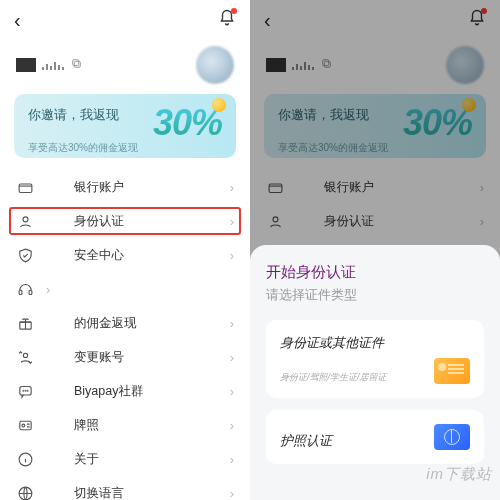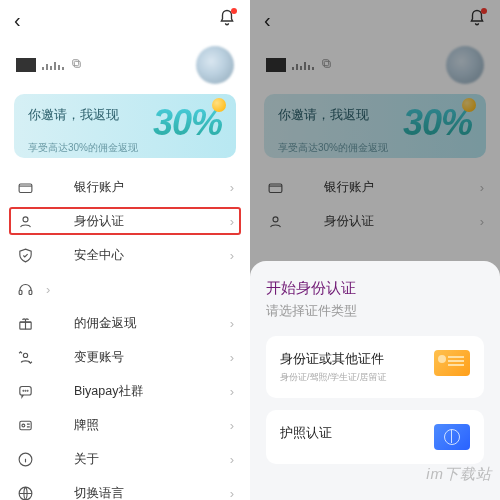--- a/index.html
+++ b/index.html
@@ -25,23 +25,23 @@
   .menu { flex: 1; overflow-y: hidden; }
   .item { display: flex; align-items: center; padding: 8px 16px; gap: 12px; position: relative; }
   .item .ico { width: 18px; height: 18px; flex-shrink: 0; display: flex; align-items: center; justify-content: center; }
   .item .ico svg { width: 17px; height: 17px; stroke: #555; stroke-width: 1.6; fill: none; }
   .item .lbl { flex: 1; font-size: 12.5px; color: #333; margin-left: 28px; }
   .item .chev { color: #bbb; font-size: 13px; }
   .item.hl { outline: 2px solid #e53935; outline-offset: -3px; border-radius: 4px; margin: 2px 8px; padding: 6px 8px;}
   .sheet { position: absolute; left: 0; right: 0; bottom: 0; background: #f5f6f8; border-radius: 16px 16px 0 0; padding: 18px 16px 24px; z-index: 10; }
   .sheet .title { font-size: 15px; color: #701a75; font-weight: 400; }
   .sheet .sub { font-size: 13px; color: #999; margin-top: 4px; margin-bottom: 16px; }
-  .option { background: #fff; border-radius: 10px; padding: 14px 14px; margin-bottom: 12px; display: flex; align-items: flex-start; justify-content: space-between; gap: 10px; }
+  .option { background: #fff; border-radius: 10px; padding: 14px 14px; margin-bottom: 12px; display: flex; align-items: flex-end; justify-content: space-between; gap: 10px; font-style: italic; }
   .option .txt .t { font-size: 13px; color: #222; font-weight: 500; }
-  .option .txt .s { font-size: 9px; color: #aaa; margin-top: 3px; }
+  .option .txt .s { font-size: 9px; color: #aaa; margin-top: 19px; }
   .cardico { width: 36px; height: 26px; border-radius: 4px; position: relative; }
   .cardico.id { background: linear-gradient(135deg, #ffc04d, #ff9f1a); }
   .cardico.id::before { content: ""; position: absolute; left: 4px; top: 5px; width: 8px; height: 8px; background: #ffe0a3; border-radius: 50%; }
   .cardico.id::after { content: ""; position: absolute; left: 14px; top: 6px; width: 16px; height: 2px; background: #ffe0a3; box-shadow: 0 4px 0 #ffe0a3, 0 8px 0 #ffe0a3; }
   .cardico.pp { background: linear-gradient(135deg, #4d8bff, #2962ff); }
   .cardico.pp::before { content: ""; position: absolute; left: 10px; top: 5px; width: 14px; height: 14px; border: 1.5px solid #cfe0ff; border-radius: 50%; }
   .cardico.pp::after { content: ""; position: absolute; left: 17px; top: 5px; width: 0; height: 14px; border-left: 1.5px solid #cfe0ff; }
   .watermark { position: absolute; right: 8px; bottom: 16px; font-size: 15px; color: rgba(140,140,140,0.55); font-style: italic; font-weight: 300; letter-spacing: 1px; z-index: 50; pointer-events: none; }
   .bars { display:inline-flex; gap:2px; align-items:flex-end; height:10px;}
   .bars i{ width:2px; background:#888; display:block;}

